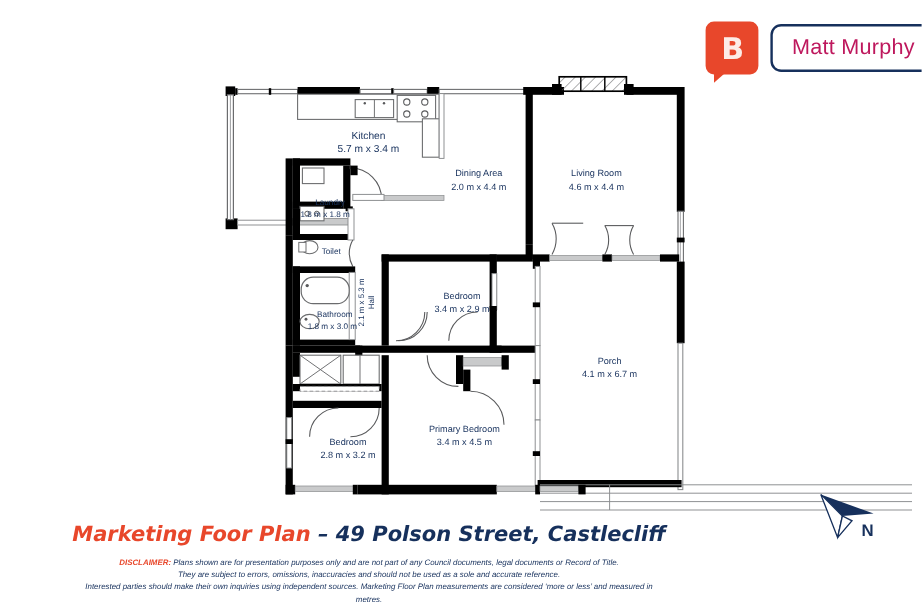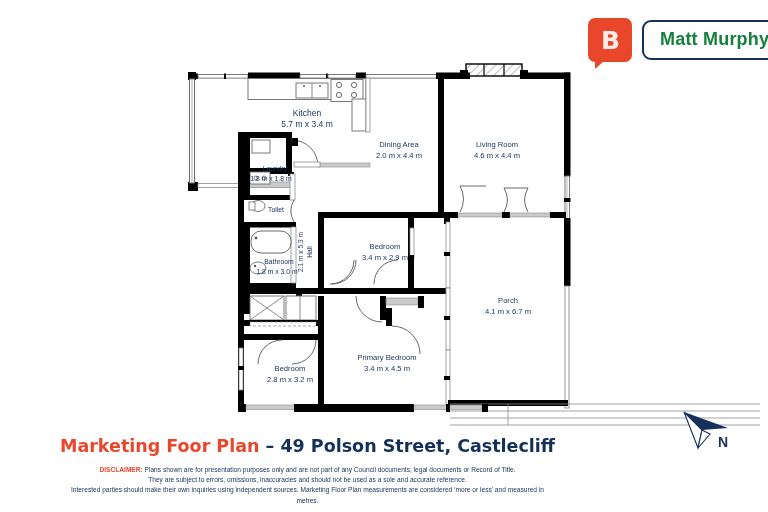--- a/index.html
+++ b/index.html
@@ -37,29 +37,29 @@
     line-height:1; letter-spacing:-1px;
   }
   #brand-name-box {
     border:2px solid #16305c;
     border-radius:9px;
     padding:7px 16px 8px 16px;
     height:40px;
     display:flex; align-items:center;
   }
   #brand-name {
-    color:#15803d; font-size:18px; font-weight:bold;
+    color:#be185d; font-size:18px; font-weight:normal;
     letter-spacing:.2px; white-space:nowrap;
   }
 
   
   #plan { position:absolute; left:0; top:0; width:768px; height:432px; }
 
   
-  #footer { position:absolute; left:0; top:432px; width:615px; }
+  #footer { position:absolute; left:0; top:432px; width:615px;font-style:italic; }
   #plan-title {
     text-align:center;
     font-size:17.5px; font-weight:bold;
     margin-top:4px;
     font-family:"DejaVu Sans", sans-serif;
   }
   #plan-title .t-red { color:#e8472b; }
   #plan-title .t-navy { color:#16305c; }
   #disclaimer {
     margin-top:9px;

